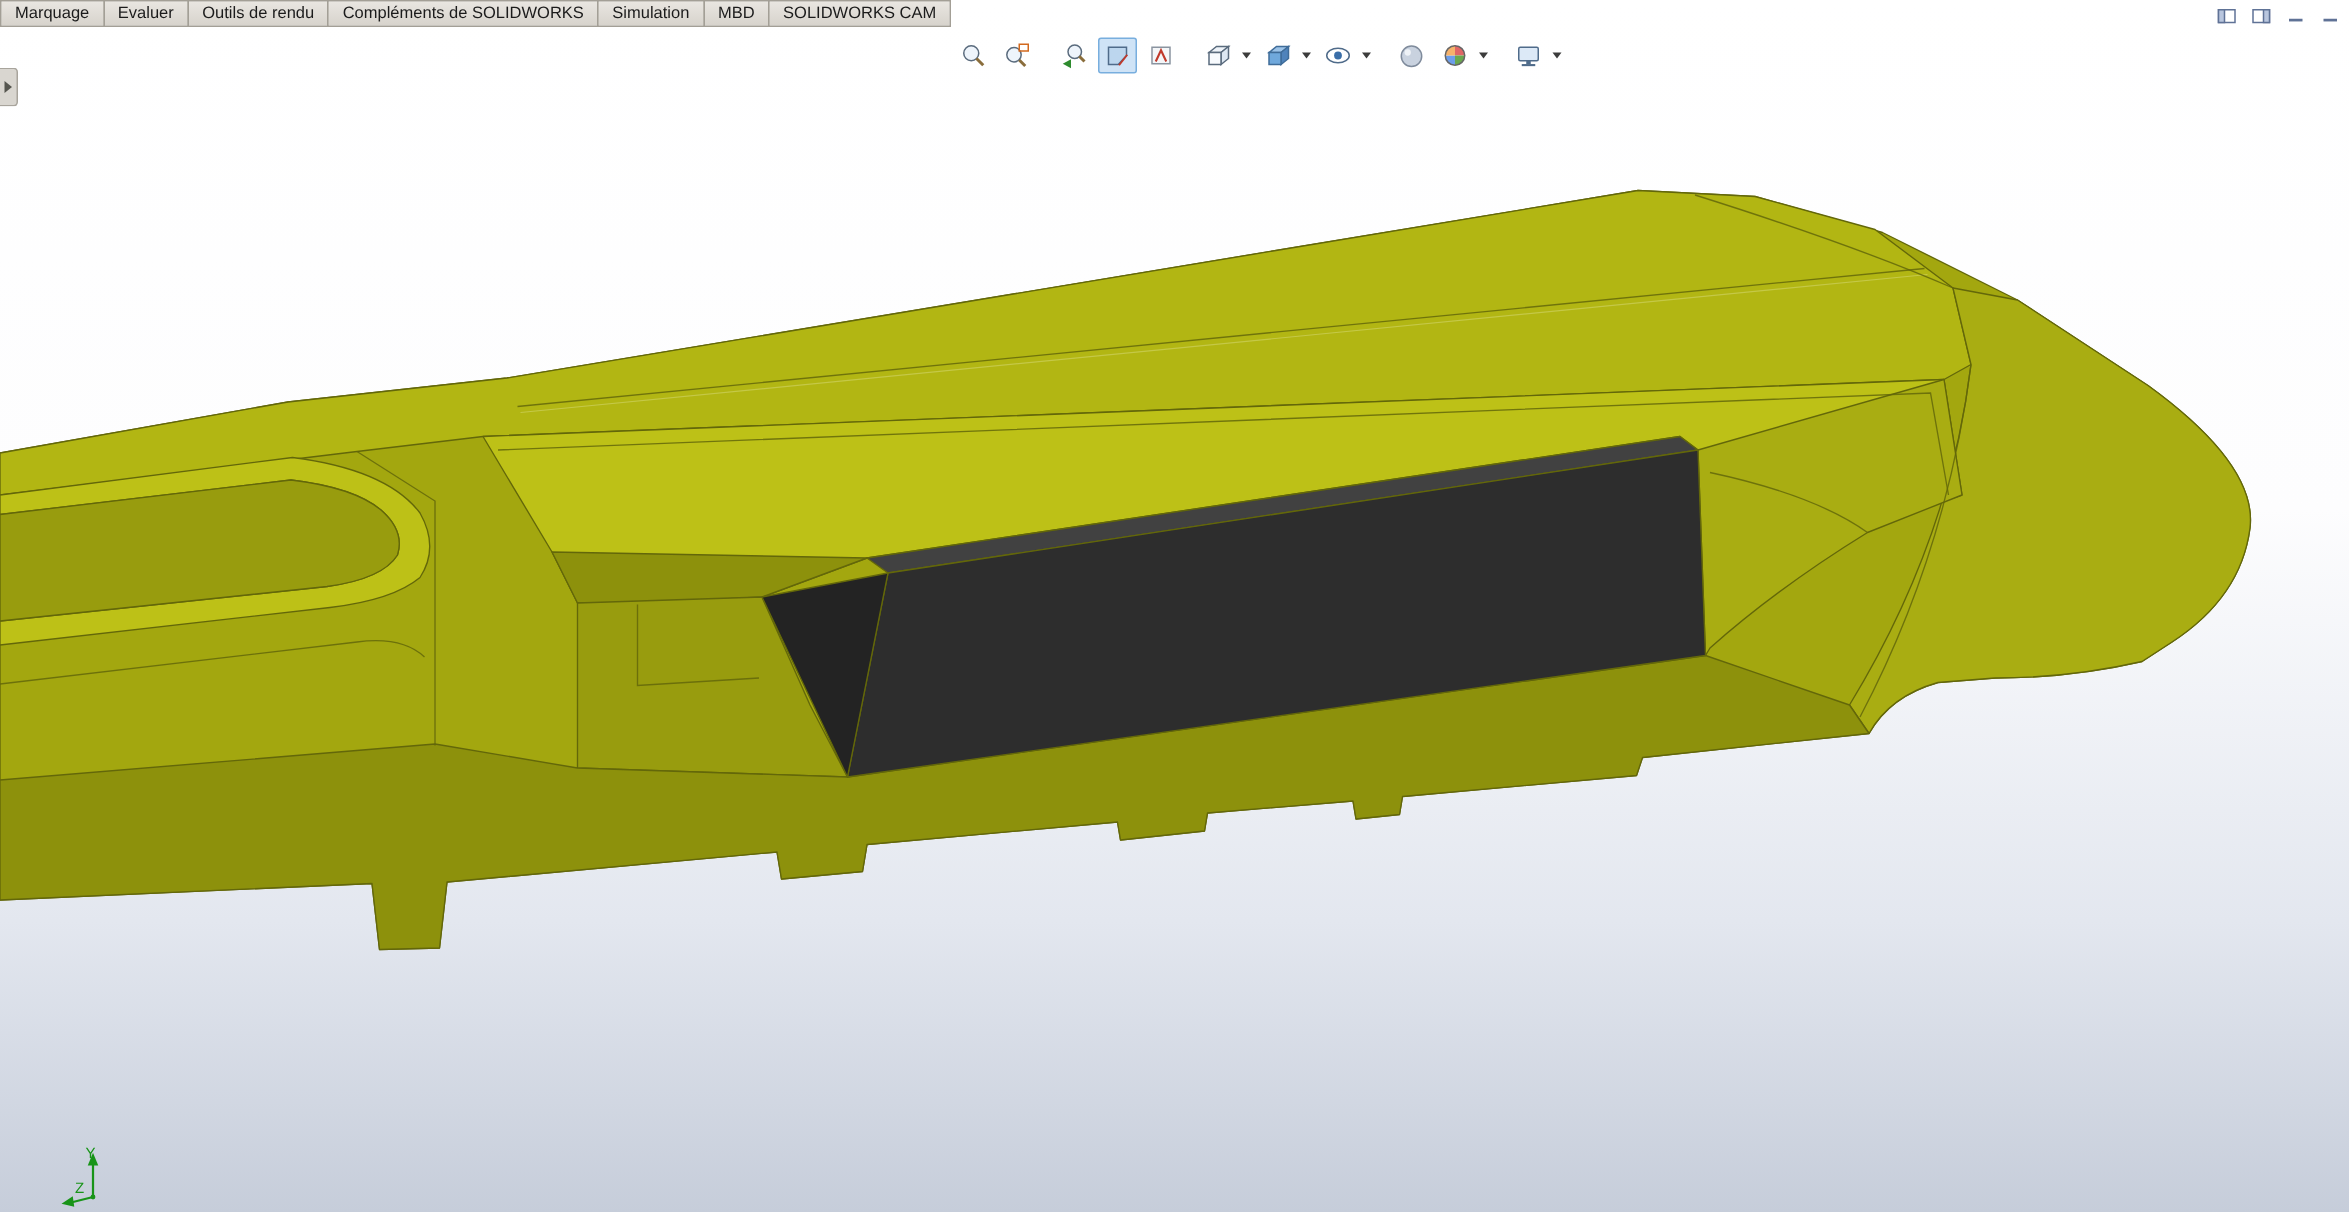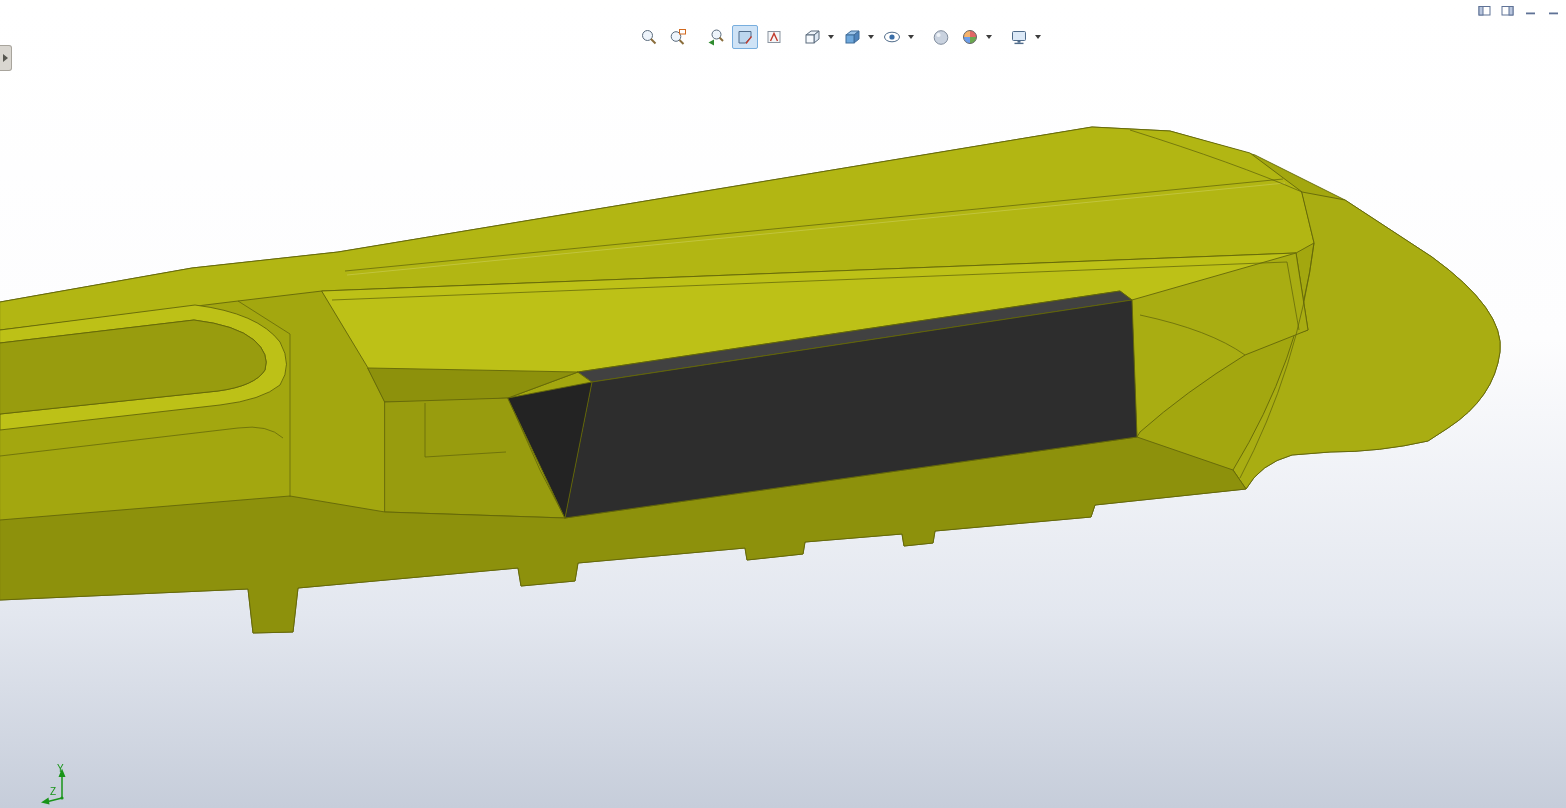--- a/index.html
+++ b/index.html
@@ -88,20 +88,31 @@
       <path class="ln" d="M238,301 L290,334 L290,497"></path>
       <path class="ln" d="M0,456 L238,428 Q268,424 283,438"></path>
     </g>
     <g>
       <path class="f ins-top" d="M578,372 L1120,291 L1132,300 L592,382 Z"></path>
       <path class="f ins-front" d="M592,382 L1132,300 L1137,437 L565,518 Z"></path>
       <path class="f ins-end" d="M508,398 L592,382 L565,518 Z"></path>
     </g>
   </svg>
 
+  <div class="tabrow">
+    <div class="tabs">
+      <div class="tab">Marquage</div>
+      <div class="tab">Evaluer</div>
+      <div class="tab">Outils de rendu</div>
+      <div class="tab">Compléments de SOLIDWORKS</div>
+      <div class="tab">Simulation</div>
+      <div class="tab">MBD</div>
+      <div class="tab">SOLIDWORKS CAM</div>
+    </div>
+  </div>
 
   <div class="winctrl">
     <span class="wbtn">
       <svg width="13" height="13" viewBox="0 0 13 13">
           <rect x="1" y="2.5" width="11" height="8.5" fill="#ffffff" stroke="#5f7296"></rect>
           <rect x="1" y="2.5" width="4" height="8.5" fill="#b9c6de" stroke="#5f7296"></rect>
         </svg>
     </span>
     <span class="wbtn">
       <svg width="13" height="13" viewBox="0 0 13 13">

